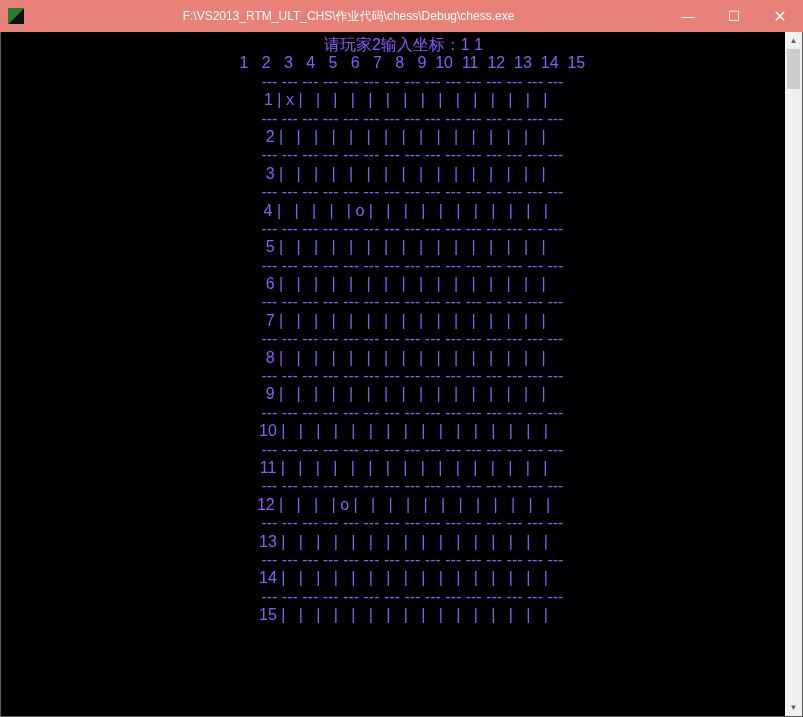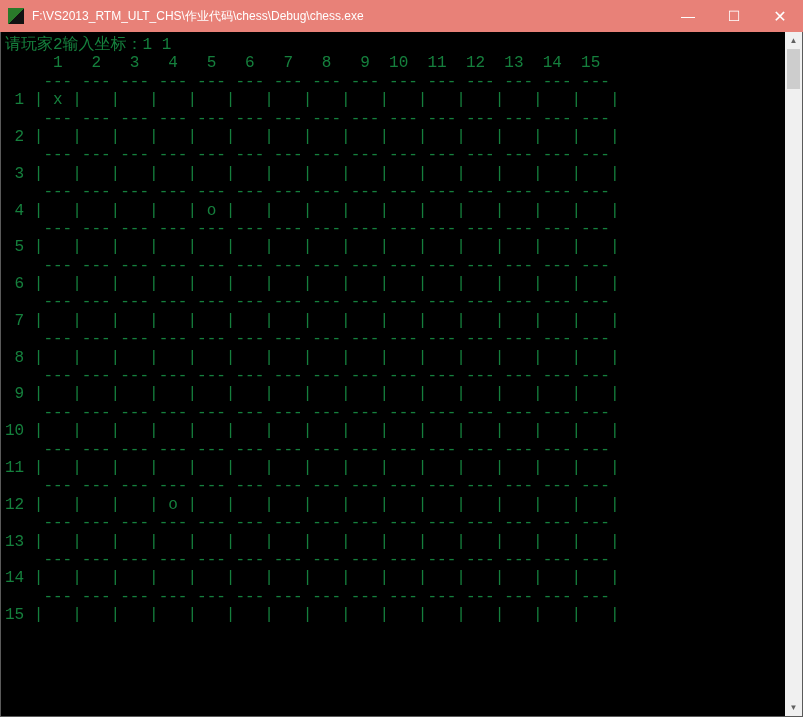--- a/index.html
+++ b/index.html
@@ -12,20 +12,21 @@
       background: #fff;
       width: 803px;
       height: 717px;
       overflow: hidden;
     }
     .window {
       width: 803px;
       height: 717px;
       display: flex;
       flex-direction: column;
+      text-align: center;
     }
     .titlebar {
       height: 32px;
       background: #e88178;
       display: flex;
       align-items: center;
       color: #fff;
       font-size: 12px;
       padding-left: 8px;
     }
@@ -59,22 +60,22 @@
     .console-wrapper {
       flex: 1;
       background: #000;
       position: relative;
       border: 1px solid #5a5a5a;
       border-top: none;
       overflow: hidden;
     }
     .console {
       background: #000;
-      color: #15803d;
-      font-family: Liberation Mono, monospace;
+      color: #8b5cf6;
+      font-family: Liberation Sans, sans-serif;
       font-size: 16px;
       line-height: 1.15;
       padding: 4px 0 0 4px;
       white-space: pre;
       height: 100%;
       overflow: hidden;
     }
     .scrollbar {
       position: absolute;
       right: 0;

